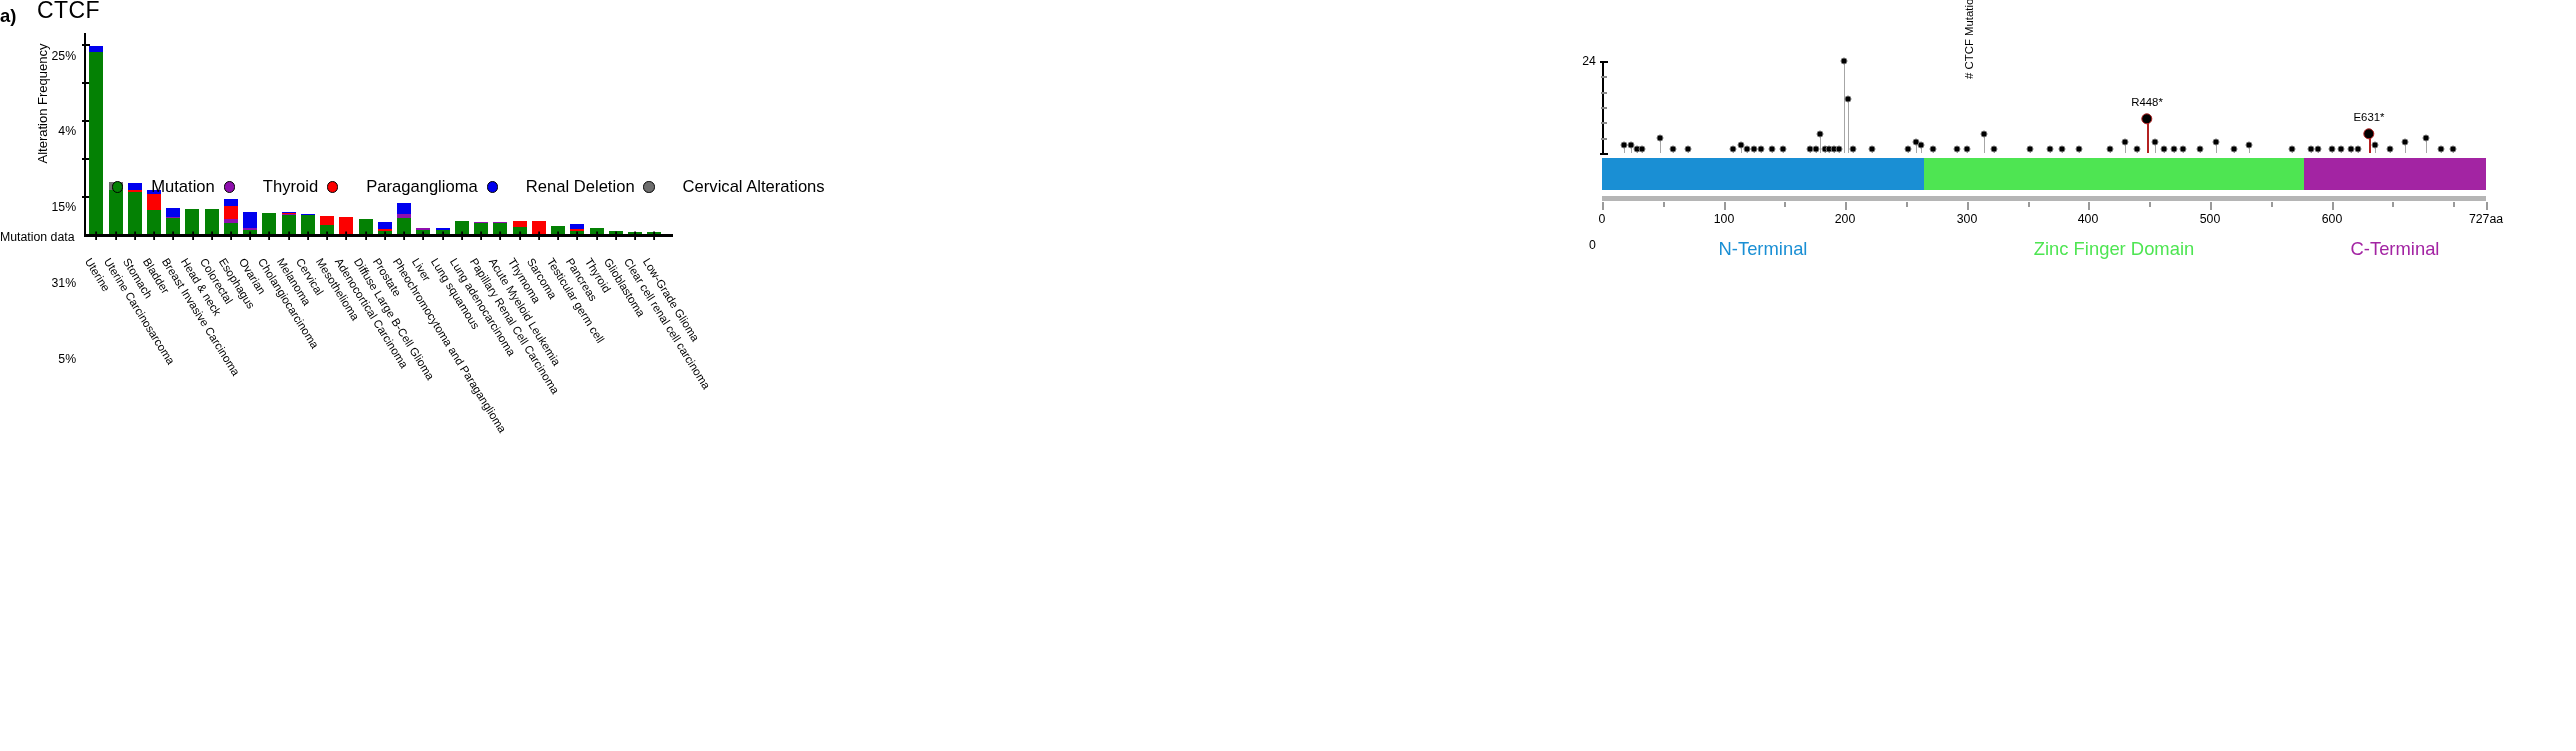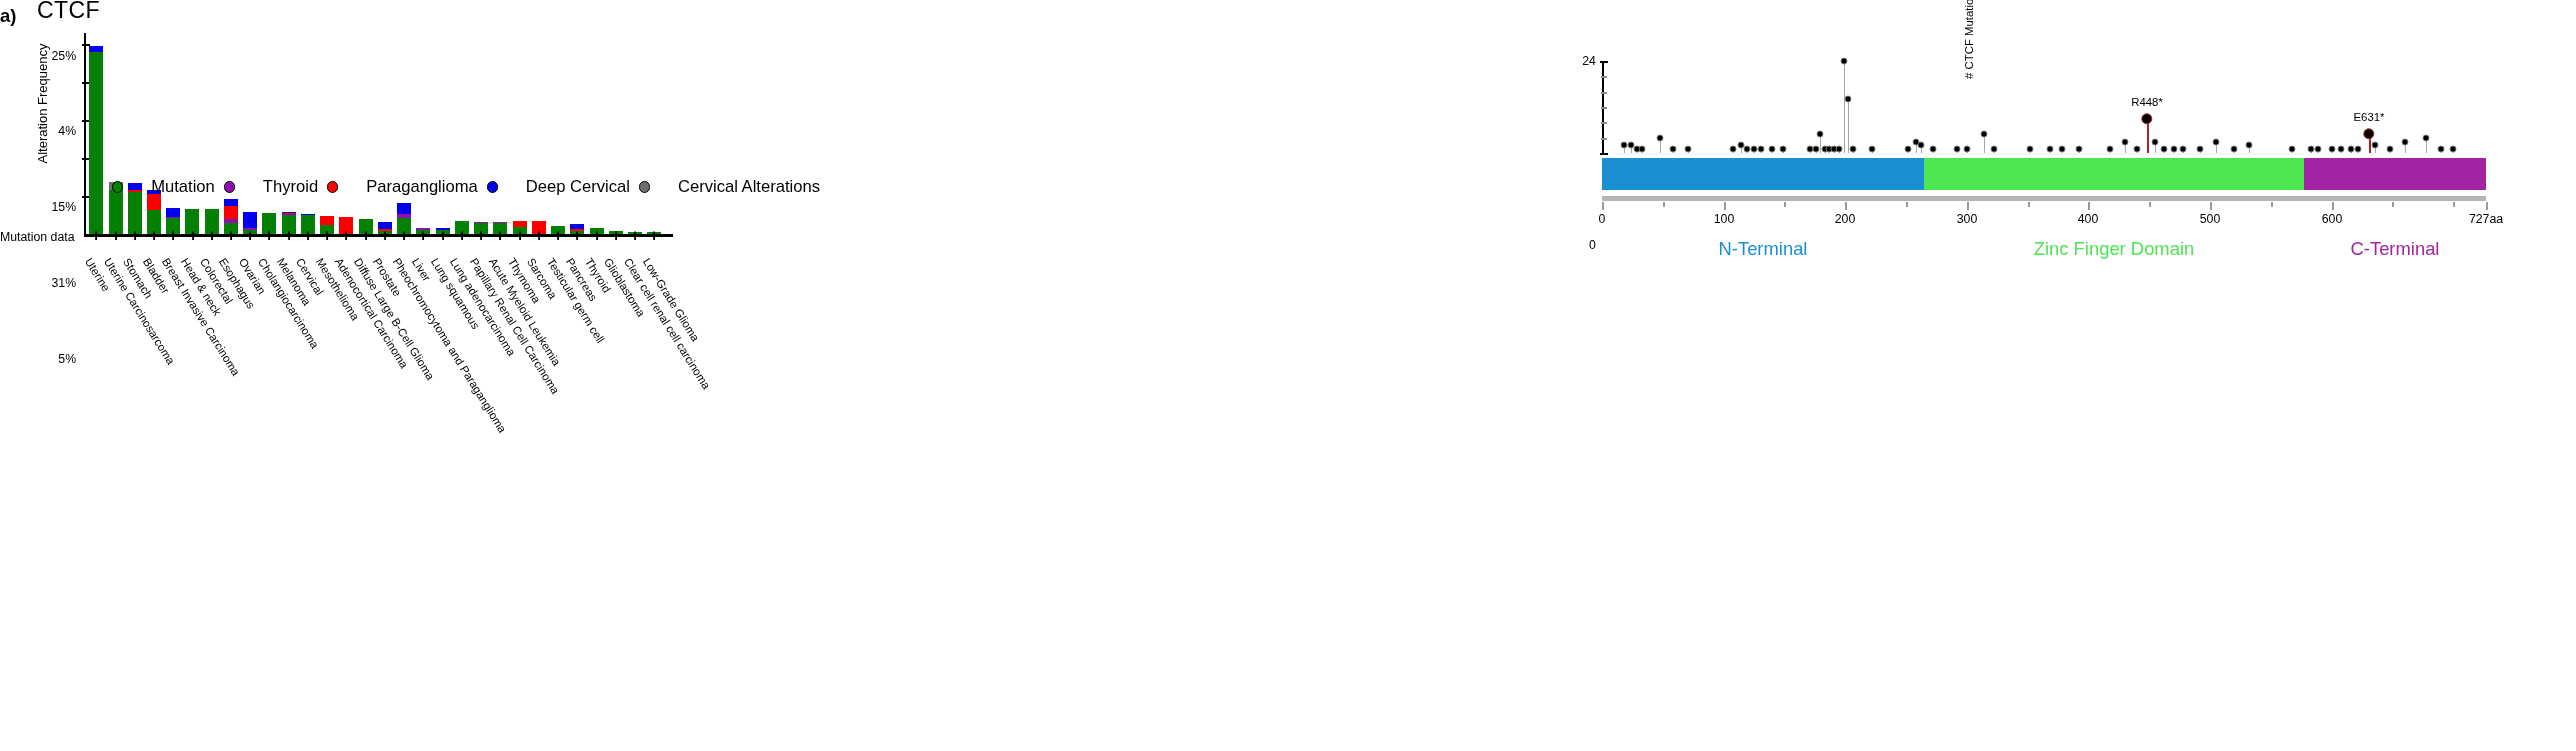--- a/index.html
+++ b/index.html
@@ -232,21 +232,21 @@
       <div class="leg-item">
         <span class="leg-dot" style="background: rgb(143, 15, 174);"></span>
         <span class="leg-text">Thyroid</span>
       </div>
       <div class="leg-item">
         <span class="leg-dot" style="background: rgb(252, 0, 0);"></span>
         <span class="leg-text">Paraganglioma</span>
       </div>
       <div class="leg-item">
         <span class="leg-dot" style="background: rgb(0, 0, 238);"></span>
-        <span class="leg-text">Deep Cervical</span>
+        <span class="leg-text">Renal Deletion</span>
       </div>
       <div class="leg-item">
         <span class="leg-dot" style="background: rgb(110, 110, 110);"></span>
         <span class="leg-text">Cervical Alterations</span>
       </div>
     </div>
 
   <div id="mut-data-label">Mutation data</div>
   <div id="plusrow">
       <div class="plus" style="left: 96px;">+</div>

